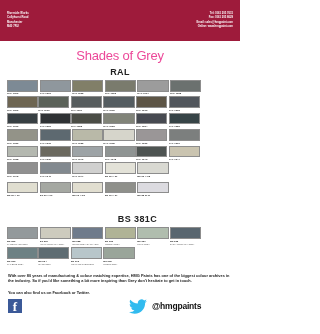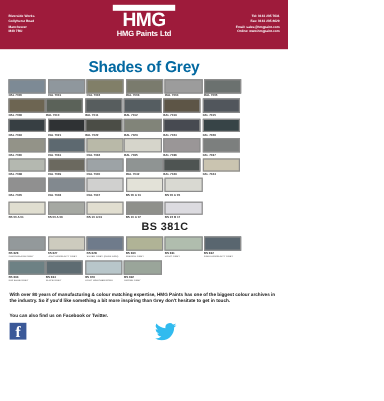--- a/index.html
+++ b/index.html
@@ -64,35 +64,35 @@
     font-weight:bold;
     color:#ffffff;
     line-height:8px;
     letter-spacing:-0.1px;
   }
 
   
   .title{
     text-align:center;
     font-size:13px;
-    font-weight:bold;
-    color:#0369a1;
+    font-weight:normal;
+    color:#ec4899;
     margin-top:7px;
     letter-spacing:-0.2px;
   }
   .section-title{
     text-align:center;
     font-size:9px;
     font-weight:bold;
     color:#222;
     letter-spacing:.4px;
   }
   #ral-title{margin-top:4px;}
   #bs4800-title{margin-top:4px;}
-  #bs381c-title{margin-top:0;padding-left:35px;}
+  #bs381c-title{margin-top:16px;padding-left:35px;}
 
   
   .grid{
     display:flex;
     flex-wrap:wrap;
     padding:0 7px;
     box-sizing:border-box;
     margin-top:3px;
   }
   .cell{
@@ -184,36 +184,32 @@
 <div class="page">
 
   <div class="header">
     <div class="addr">
       <div>Riverside Works</div>
       <div>Collyhurst Road</div>
       <div>Manchester</div>
       <div>M40 7RU</div>
     </div>
 
-    <div class="logo">
-      <div class="logo-bar"></div>
-      <div class="logo-hmg">HMG</div>
-      <div class="logo-sub">HMG Paints Ltd</div>
-    </div>
 
     <div class="contact">
       <div>Tel: 0161 205 7631</div>
       <div>Fax: 0161  205 8629</div>
       <div>Email: sales@hmgpaint.com</div>
       <div>Online: www.hmgpaint.com</div>
     </div>
   </div>
 
   <div class="title">Shades of Grey</div>
 
+  <div class="section-title" id="ral-title">RAL</div>
   <div class="grid" id="grid-ral">
       <div class="cell">
         <div class="chip" style="background: rgb(125, 138, 149);"></div>
         <div class="chip-lbl">RAL 7000</div>
       </div>
       <div class="cell">
         <div class="chip" style="background: rgb(143, 151, 157);"></div>
         <div class="chip-lbl">RAL 7001</div>
       </div>
       <div class="cell">
@@ -435,16 +431,17 @@
       <div class="fb-icon">
           <span>f</span>
         </div>
     </div>
     <div class="social-item">
       <div class="tw-icon">
         <svg width="20" height="15" viewBox="0 0 24 20">
           <path fill="#31bbef" d="M24 2.6a9.8 9.8 0 0 1-2.8.8A4.9 4.9 0 0 0 23.3.7a9.7 9.7 0 0 1-3.1 1.2A4.9 4.9 0 0 0 11.8 6a13.9 13.9 0 0 1-10-5.1 4.9 4.9 0 0 0 1.5 6.5A4.8 4.8 0 0 1 1 6.8v.1a4.9 4.9 0 0 0 3.9 4.8 4.9 4.9 0 0 1-2.2.1 4.9 4.9 0 0 0 4.6 3.4A9.9 9.9 0 0 1 0 17.3a13.9 13.9 0 0 0 7.5 2.2c9.1 0 14-7.5 14-14v-.6A10 10 0 0 0 24 2.6z"></path>
         </svg>
       </div>
+      <div class="handle">@hmgpaints</div>
     </div>
   </div>
 
 </div>
 
 </body></html>

